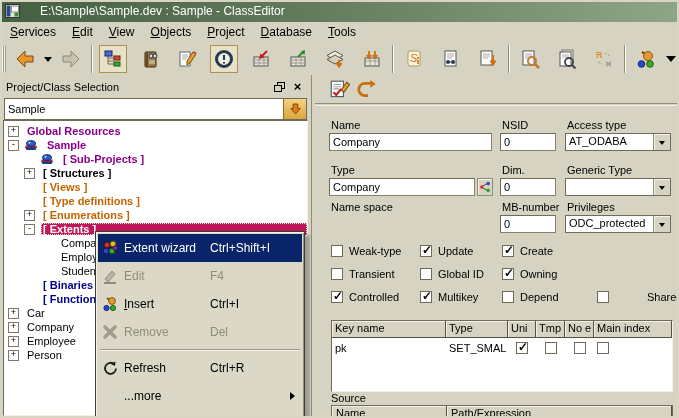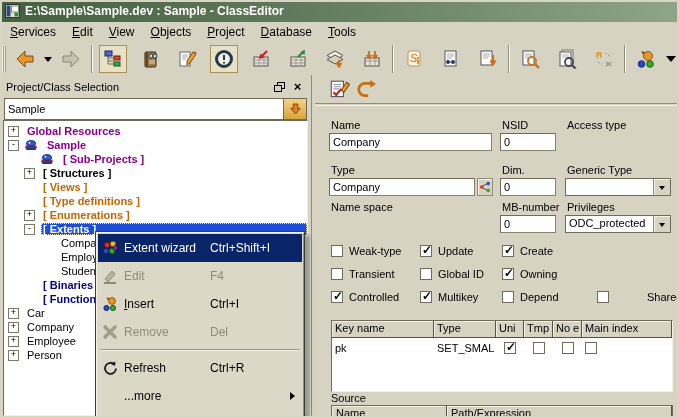--- a/index.html
+++ b/index.html
@@ -4,21 +4,21 @@
 <style>
   html,body{margin:0;padding:0;background:#888;}
   .window{position:relative;width:679px;height:418px;background:#d7d3c2;overflow:hidden;
           font-family:"Liberation Sans",sans-serif;color:#000;}
   .frame{position:absolute;inset:0;border:2px solid #d9d5c4;pointer-events:none;z-index:40;}
 
   
   .titlebar{position:absolute;left:0;top:0;right:0;height:22px;
     background:linear-gradient(to right,#43603f,#5f7759 40%,#8ea687);
     display:flex;align-items:center;padding-left:5px;}
-  .title-text{color:#fff;font-weight:bold;font-size:12px;margin-left:5px;white-space:nowrap;}
+  .title-text{color:#fff;font-weight:normal;font-size:12px;margin-left:20px;white-space:nowrap;}
 
   
   .menubar{position:absolute;left:0;top:22px;right:0;height:20px;background:#d7d3c2;
     display:flex;align-items:center;padding-left:2px;}
   .menu-item{display:inline-block;padding:2px 8px;font-size:12px;cursor:default;}
   .menu-item::first-letter{text-decoration:underline;}
 
   
   .toolbar{position:absolute;left:0;top:42px;right:0;height:33px;background:#d7d3c2;
     display:flex;align-items:center;border-bottom:1px solid #c9c5b3;}
@@ -44,21 +44,21 @@
   .tree{position:absolute;left:3px;right:3px;top:45px;bottom:2px;background:#fff;
     border:1px solid;border-color:#6e6b5a #f4f1e4 #f4f1e4 #6e6b5a;overflow:hidden;
     font-size:11px;font-weight:bold;padding-top:3px;}
   .trow{display:flex;align-items:center;height:14px;white-space:nowrap;}
   .exp{flex:0 0 auto;width:9px;height:9px;border:1px solid #7c7968;background:#fff;
     font-size:9px;font-weight:normal;line-height:7px;text-align:center;}
   .exp.hid{visibility:hidden;}
   .tlabel{margin-left:6px;padding:0 2px;}
   .ticon{margin-left:4px;flex:0 0 auto;display:flex;}
   .purple{color:#8b008b}.orange{color:#c66400}.navy{color:#00008b}.reg{font-weight:normal}
-  .sel{background:#1d4ed8;color:#fff;flex:1;outline:1px dotted #e8e2c0;outline-offset:-1px;}
+  .sel{background:#be185d;color:#fff;flex:1;outline:1px dotted #e8e2c0;outline-offset:-1px;}
 
   
   .splitter{position:absolute;left:311px;top:75px;bottom:0;width:4px;background:#d7d3c2;
     border-left:1px solid #8f8c7a;border-right:1px solid #fdfbf2;}
 
   
   .right-panel{position:absolute;left:315px;top:75px;right:0;bottom:0;background:#d7d3c2;overflow:hidden;}
   .rp-sep{position:absolute;left:0;right:0;top:28px;height:1px;border-top:1px solid #8f8c7a;border-bottom:1px solid #f6f3e6;}
   .mtbtn{position:absolute;top:3px;width:24px;height:24px;display:flex;align-items:center;justify-content:center;}
   .flabel{position:absolute;font-size:11px;white-space:nowrap;}
@@ -78,21 +78,21 @@
   .cb.on::after{content:"\2713";position:absolute;left:1px;top:-3px;font-size:12px;font-weight:bold;color:#000;}
   .ck .cklbl{margin-left:6px;}
 
   .ktable{position:absolute;left:16px;top:245px;width:340px;height:70px;background:#fff;
     border:1px solid;border-color:#6e6b5a #f4f1e4 #f4f1e4 #6e6b5a;box-sizing:content-box;}
   .khead{display:flex;height:17px;background:#d7d3c2;}
   .khead .kc{border-right:1px solid #55523f;border-bottom:1px solid #55523f;
     box-shadow:inset 1px 1px 0 #f4f1e2;font-size:11px;padding:1px 3px;box-sizing:border-box;white-space:nowrap;overflow:hidden;}
   .krow{display:flex;height:19px;align-items:center;}
   .krow .kc{font-size:11px;padding:0 3px;box-sizing:border-box;display:flex;align-items:center;}
-  .kc1{width:102px;}.kc2{width:62px;}.kc3{width:28px;}.kc4{width:29px;}.kc5{width:29px;}.kc6{flex:1;}
+  .kc1{width:114px;}.kc2{width:62px;}.kc3{width:28px;}.kc4{width:29px;}.kc5{width:29px;}.kc6{flex:1;}
   .kcc{justify-content:center;}
 
   .src-label{position:absolute;left:16px;top:317px;font-size:11px;}
   .stable{position:absolute;left:16px;top:330px;width:340px;height:30px;background:#fff;
     border:1px solid #6e6b5a;}
   .shead{display:flex;height:17px;background:#d7d3c2;}
   .shead .sc{border-right:1px solid #55523f;border-bottom:1px solid #55523f;
     box-shadow:inset 1px 1px 0 #f4f1e2;font-size:11px;padding:1px 4px;box-sizing:border-box;white-space:nowrap;}
   .sc1{width:115px;}.sc2{flex:1;}
 
@@ -403,20 +403,26 @@
           <path d="M13 1 L18 4.5 L13 8 Z" fill="#c87010"></path>
         </svg>
     </div>
     <div class="rp-sep"></div>
 
     <div class="flabel" style="left:16px;top:44px;">Name</div>
     <input class="tf" style="left: 14px; top: 58px; width: 163px;" value="Company">
     <div class="flabel" style="left:187px;top:44px;">NSID</div>
     <input class="tf" style="left: 185px; top: 58px; width: 56px;" value="0">
     <div class="flabel" style="left:252px;top:44px;">Access type</div>
+    <div class="ddl" style="left:250px;top:58px;width:106px;">
+      <span class="ddl-text">AT_ODABA</span>
+      <span class="ddl-btn">
+          <span class="ddl-arr"></span>
+        </span>
+    </div>
 
     <div class="flabel" style="left:16px;top:89px;">Type</div>
     <input class="tf" style="left: 14px; top: 103px; width: 146px;" value="Company">
     <div class="nbtn" style="left:162px;top:103px;">
       <svg width="12" height="12" viewBox="0 0 12 12">
           <path d="M3.5 5 L8 2.8 M3.5 7 L8 9.2" stroke="#555"></path>
           <circle cx="2.8" cy="6" r="1.8" fill="#d83030"></circle>
           <circle cx="9.2" cy="2.6" r="1.8" fill="#2a48c8"></circle>
           <circle cx="9.2" cy="9.4" r="1.8" fill="#38a828"></circle>
         </svg>

